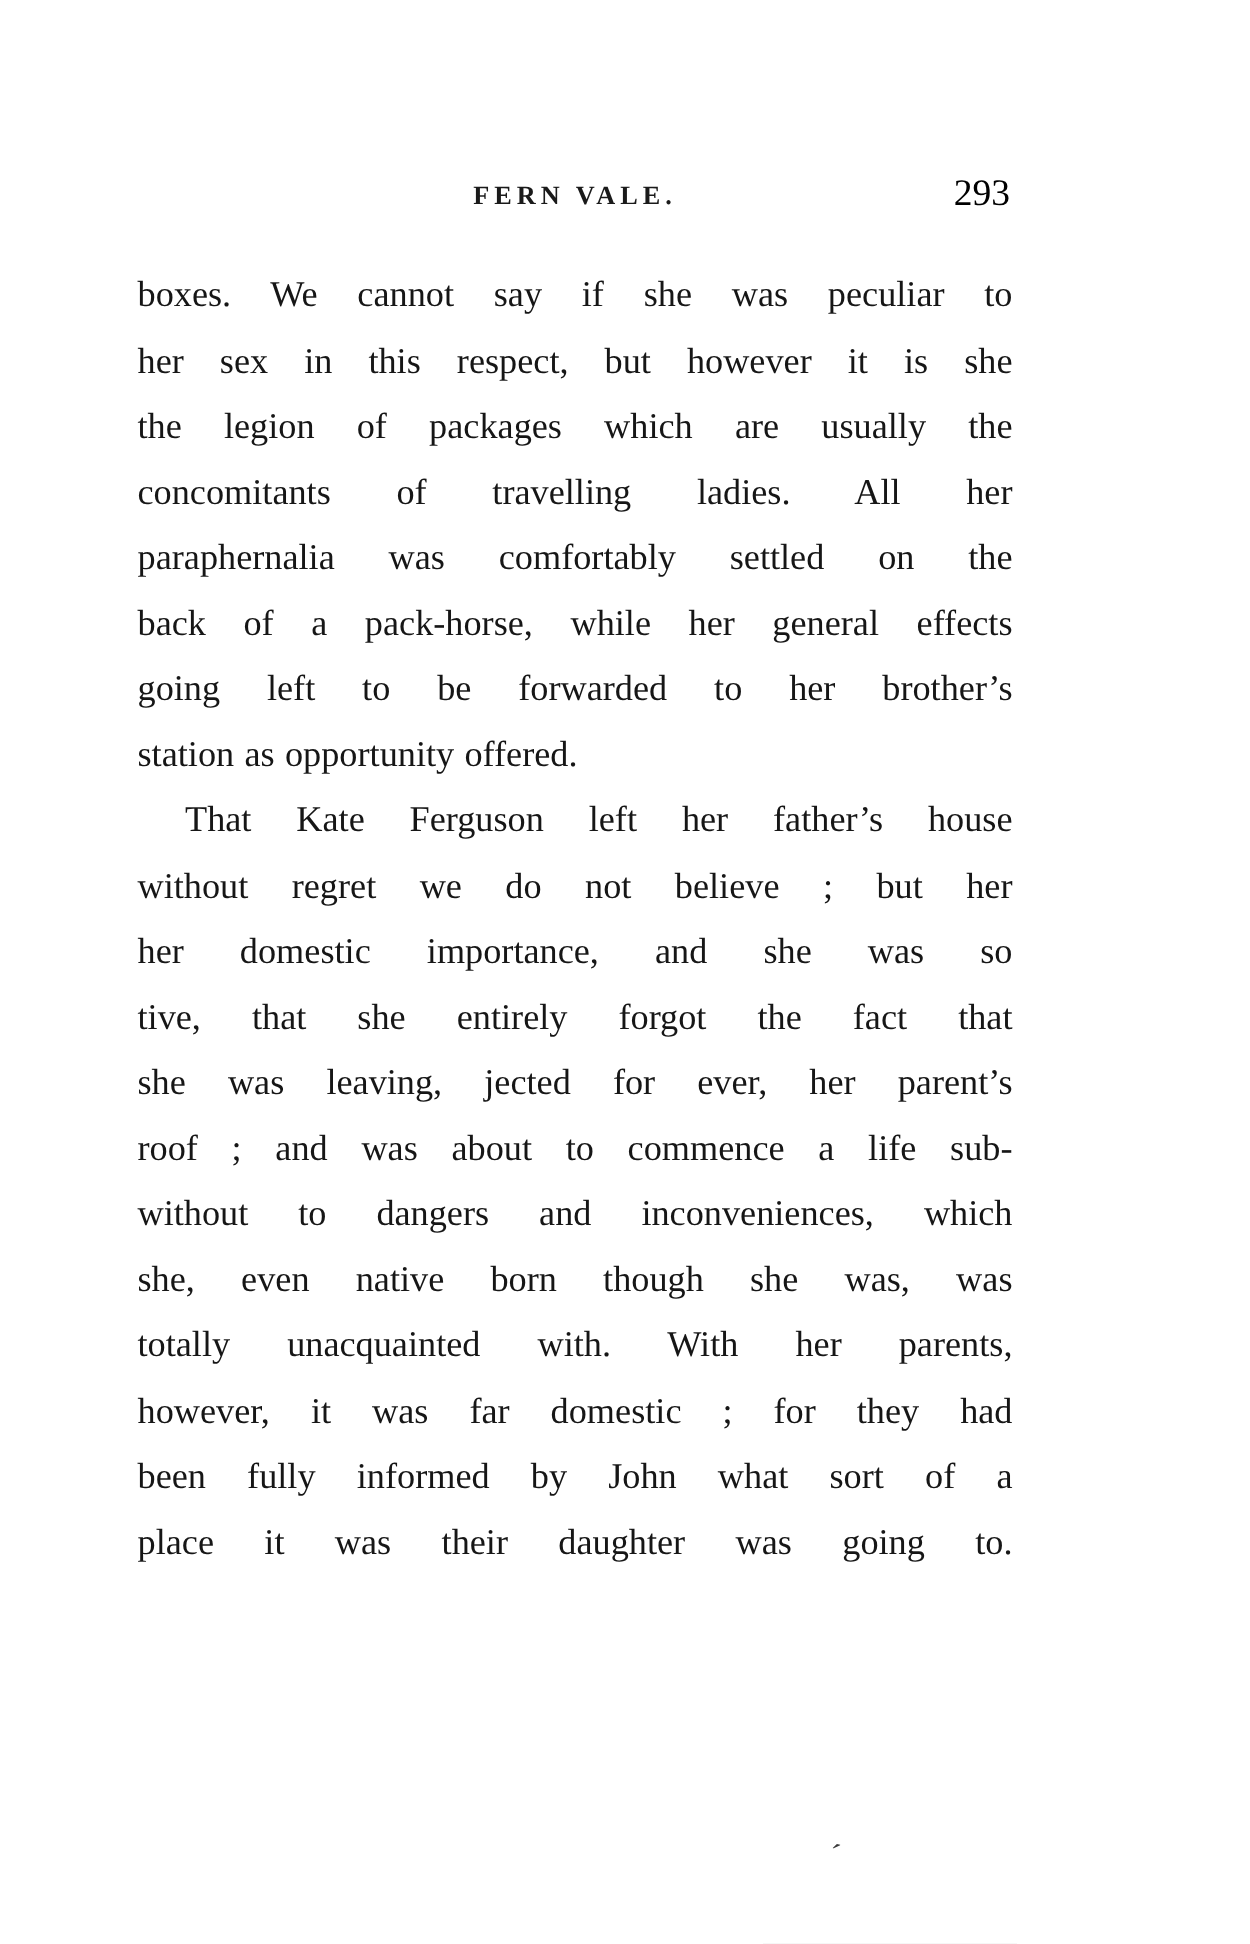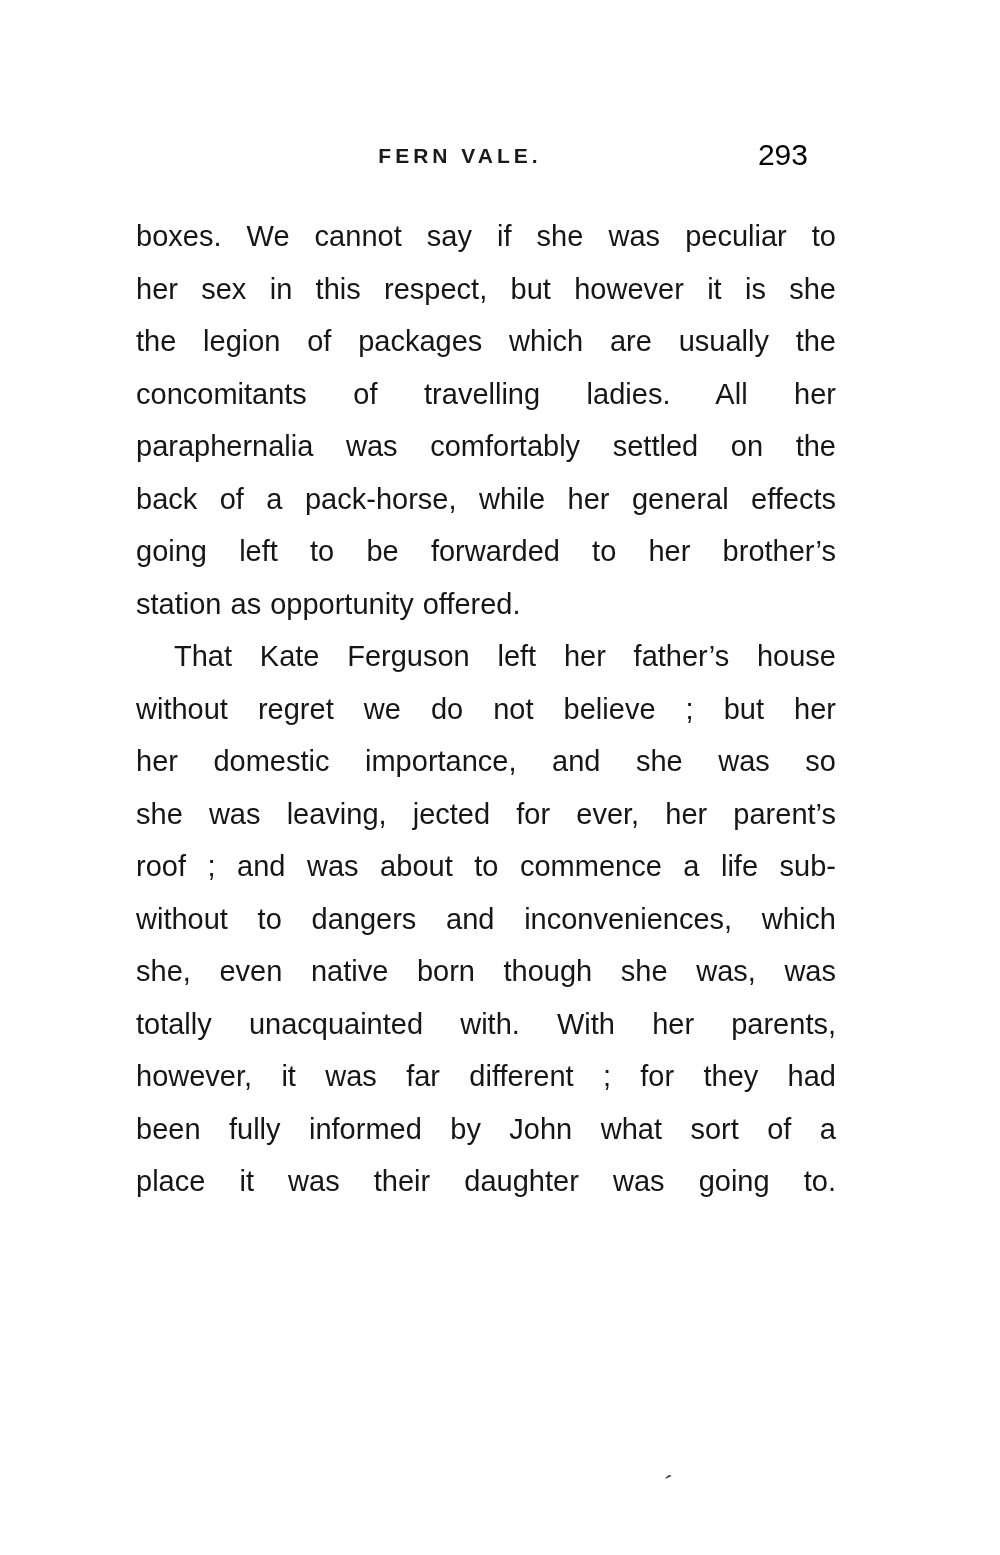--- a/index.html
+++ b/index.html
@@ -6,21 +6,21 @@
     margin: 0;
     padding: 0;
     background: #e9e9e9;
   }
   .page {
     position: relative;
     width: 1000px;
     height: 1555px;
     margin: 0 auto;
     background: #ffffff;
-    font-family: Liberation Sans, sans-serif;
+    font-family: Liberation Serif, serif;
     color: #161616;
     overflow: hidden;
   }
   .header {
     position: absolute;
     top: 138px;
     left: 110px;
     width: 700px;
     height: 36px;
   }
@@ -42,21 +42,20 @@
     font-size: 30px;
     color: #000000;
   }
   .text-block {
     position: absolute;
     top: 210px;
     left: 110px;
     width: 700px;
     font-size: 29px;
     line-height: 52.5px;
-    margin-left: 26px;
   }
   .paragraph {
     margin: 0;
   }
   .line {
     text-align: justify;
     text-align-last: justify;
     white-space: normal;
     word-spacing: 1px;
   }
@@ -93,26 +92,27 @@
         <div class="line">concomitants of travelling ladies.  All her</div>
         <div class="line">paraphernalia was comfortably settled on the</div>
         <div class="line">back of a pack-horse, while her general effects</div>
         <div class="line">going left to be forwarded to her brother’s</div>
         <div class="line no-justify">station as opportunity offered.</div>
       </div>
       <div class="paragraph">
         <div class="line indent">That Kate Ferguson left her father’s house</div>
         <div class="line">without regret we do not believe ; but her</div>
         <div class="line">her domestic importance, and she was so</div>
+        <div class="line">tive, that she entirely forgot the fact that</div>
         <div class="line">she was leaving, jected for ever, her parent’s</div>
         <div class="line">roof ; and was about to commence a life sub-</div>
         <div class="line">without to dangers and inconveniences, which</div>
         <div class="line">she, even native born though she was, was</div>
         <div class="line">totally unacquainted with.  With her parents,</div>
-        <div class="line">however, it was far different ; for they had</div>
+        <div class="line">however, it was far domestic ; for they had</div>
         <div class="line">been fully informed by John what sort of a</div>
         <div class="line">place it was their daughter was going to.</div>
       </div>
     </div>
 
   <div class="scan-artifact">´</div>
 
 </div>
 
 </body></html>

